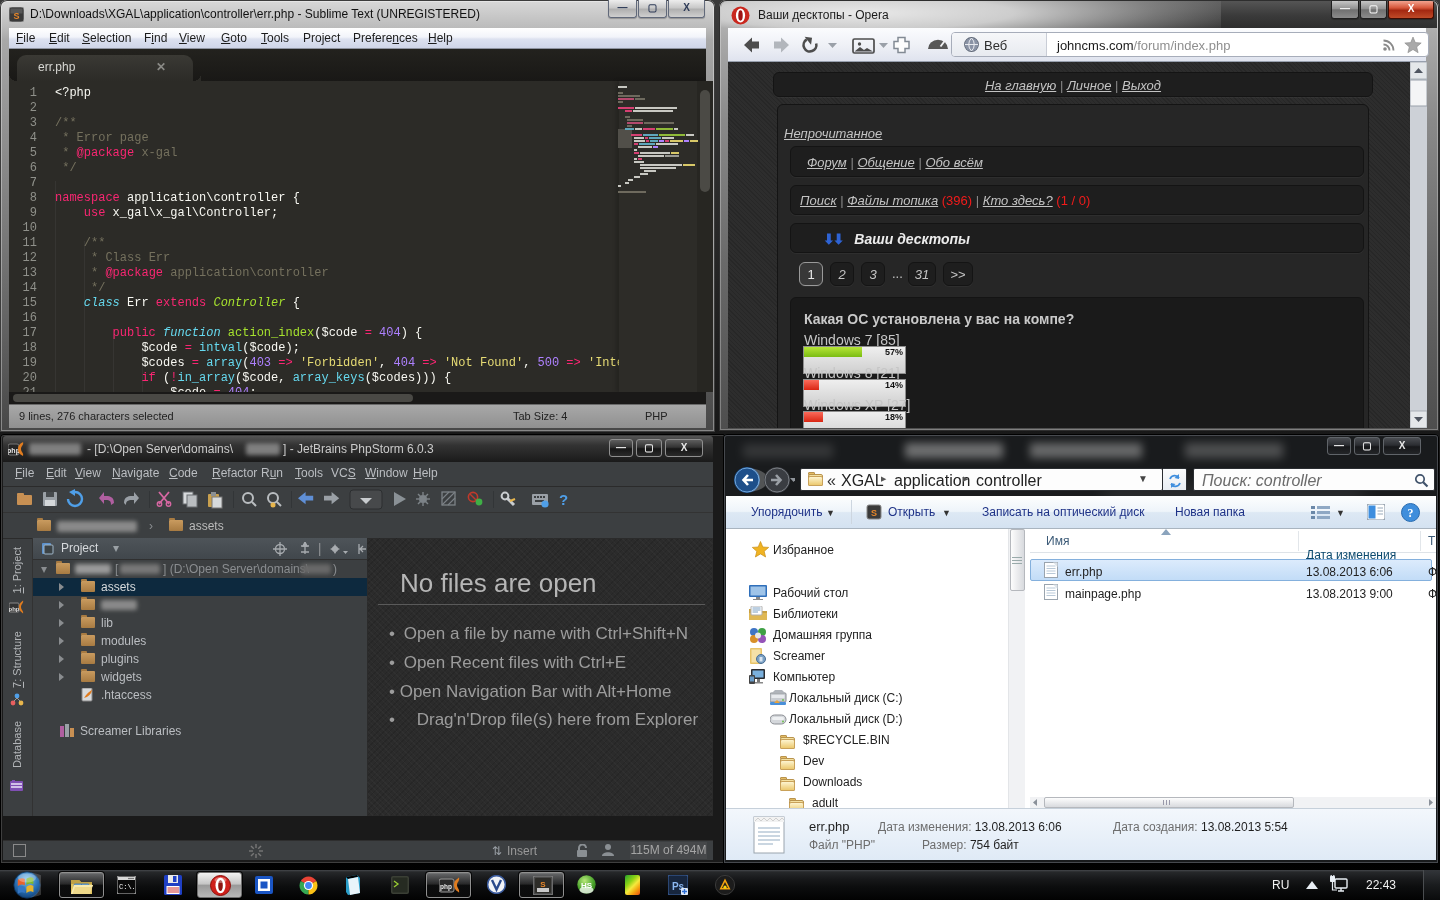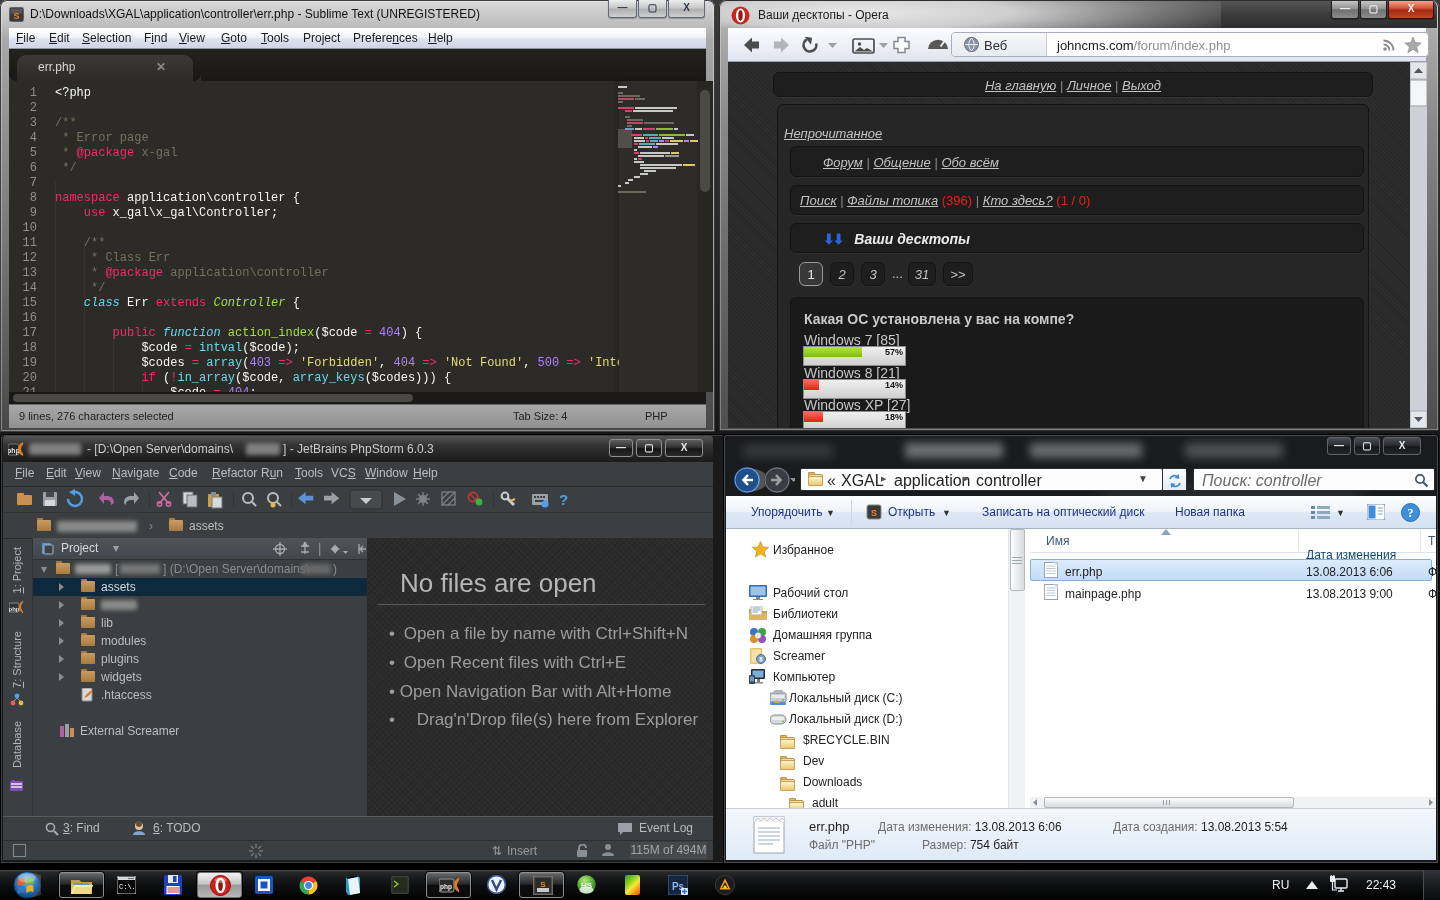--- a/index.html
+++ b/index.html
@@ -50,21 +50,21 @@
   #opera .glow { position:absolute; left:-60px; top:-20px; width:560px; height:70px;
     background:radial-gradient(ellipse at 200px 32px, rgba(238,238,238,.97) 0%, rgba(225,225,225,.88) 30%, rgba(190,190,190,.45) 58%, rgba(130,130,130,0) 80%); }
   #opera .titletxt { left:37px; top:7px; font-size:12px; color:#1a1a1a; }
   #opera .toolbar { left:9px; top:28px; width:698px; height:34px; background:linear-gradient(180deg,#fbfcfe,#eef0f6 55%,#dfe3ee); border-bottom:1px solid #98a0ae; }
   #opera .page { left:9px; top:62px; width:682px; height:366px; background:#2d2d2d; overflow:hidden;
     background-image:repeating-linear-gradient(45deg, rgba(0,0,0,.14) 0 1px, transparent 1px 3px); }
   #opera .pagesb { left:691px; top:62px; width:17px; height:366px; background:#cdd1d7; }
   #opera .obox { position:absolute; background:#1e1e1e; border:1px solid #141414; border-radius:6px; box-shadow:0 1px 0 rgba(255,255,255,.04); }
   #opera .lnk { color:#c3c3c3; font-style:italic; text-decoration:underline; }
   #opera .sep { color:#8a8a8a; }
-  .pollbar { position:absolute; width:103px; height:20px; border:1px solid #8e8e8e; background:linear-gradient(180deg,#efefef,#cfcfcf); font-size:9px; }
+  .pollbar { position:absolute; width:103px; height:28px; border:1px solid #8e8e8e; background:linear-gradient(180deg,#efefef,#cfcfcf); font-size:9px; }
   .pollbar .fill { position:absolute; left:0; top:0; height:10px; }
   .pollbar .pct { position:absolute; right:2px; top:0px; color:#111; font-weight:bold; line-height:10px; }
   .oswin { position:absolute; font-size:14px; color:#c6c6c6; }
 
   
   #pstorm { left:0px; top:434px; width:727px; height:430px; background:#1a1a1a;
     box-shadow:0 0 0 1px #000 inset, 0 0 0 2px #3f3f3f inset; border-radius:4px 4px 0 0; }
   #pstorm .titlebar { left:3px; top:2px; width:710px; height:26px; border-radius:3px 3px 0 0;
     background:linear-gradient(180deg,#555,#333 35%,#202020 85%,#1a1a1a); color:#cbcbcb; font-size:12px; }
   #pstorm .menubar { left:3px; top:28px; width:710px; height:24px; background:#3c3f41; color:#bbbec2; font-size:12px; }
@@ -302,21 +302,21 @@
         </svg>
       </div>
     </div>
     <div class="abs page">
       <div class="obox" style="left:45px;top:10px;width:600px;height:25px;text-align:center;font-size:13px;line-height:25px">
         <span class="lnk">На главную</span> <span class="sep">|</span> <span class="lnk">Личное</span> <span class="sep">|</span> <span class="lnk">Выход</span>
       </div>
       <div class="obox" style="left:49px;top:42px;width:592px;height:340px;background:#262626">
         <span class="abs lnk" style="left:6px;top:21px;font-size:13px">Непрочитанное</span>
         <div class="obox" style="left:12px;top:41px;width:574px;height:31px;font-size:13px;line-height:31px">
-          <span style="margin-left:32px" class="lnk">Форум</span> <span class="sep">|</span> <span class="lnk">Общение</span> <span class="sep">|</span> <span class="lnk">Обо всём</span>
+          <span style="margin-left:16px" class="lnk">Форум</span> <span class="sep">|</span> <span class="lnk">Общение</span> <span class="sep">|</span> <span class="lnk">Обо всём</span>
         </div>
         <div class="obox" style="left:12px;top:80px;width:574px;height:30px;font-size:13px;line-height:30px">
           <span style="margin-left:9px" class="lnk">Поиск</span> <span class="sep">|</span> <span class="lnk">Файлы топика</span> <span style="color:#f21b1b"> (396)</span> <span class="sep">|</span> <span class="lnk">Кто здесь?</span> <span style="color:#f21b1b"> (1 / 0)</span>
         </div>
         <div class="obox" style="left:12px;top:118px;width:574px;height:30px;font-size:14px;line-height:30px">
           <span style="margin-left:32px;color:#2e63d4;font-weight:bold;letter-spacing:-2px">⬇⬇</span> <span style="margin-left:8px;color:#ececec;font-weight:bold;font-style:italic">Ваши десктопы</span>
         </div>
         <div class="abs" style="left:12px;top:155px;width:574px;height:36px;font-size:13px">
           <div class="obox" style="left:9px;top:2px;width:24px;height:24px;border:1px solid #9a9a9a;background:#383838;text-align:center;line-height:24px;color:#e8e8e8">1</div>
           <div class="obox" style="left:40px;top:2px;width:24px;height:24px;text-align:center;line-height:24px;color:#c3c3c3;font-style:italic">2</div>
@@ -590,48 +590,31 @@
               <path d="M3 10 C8 2 10 4 11 1 C11 6 7 9 3 10" fill="#e07c1f"></path>
             </svg>
           <span class="abs" style="left:68px">.htaccess</span>
         </div>
         <div class="row" style="top:162px">
           <svg class="abs" style="left:27px;top:2px" width="14" height="14" viewBox="0 0 14 14">
               <rect x="0" y="2" width="4" height="11" fill="#b05fa0"></rect>
               <rect x="5" y="0" width="4" height="13" fill="#9aa0a6"></rect>
               <rect x="10" y="4" width="4" height="9" fill="#c89053"></rect>
             </svg>
-          <span class="abs" style="left:47px">External Screamer</span>
+          <span class="abs" style="left:47px">Screamer Libraries</span>
         </div>
       </div>
     </div>
     <div class="abs editor">
       <div class="abs" style="left:33px;top:30px;font-size:26px;color:#b6b6b6">No files are open</div>
       <div class="abs" style="left:11px;top:66px;width:327px;height:1px;background:#5a5a5a"></div>
       <div class="abs" style="left:22px;top:86px;font-size:17px;color:#9c9c9c">• <span style="margin-left:4px">Open a file by name with Ctrl+Shift+N</span></div>
       <div class="abs" style="left:22px;top:115px;font-size:17px;color:#9c9c9c">• <span style="margin-left:4px">Open Recent files with Ctrl+E</span></div>
       <div class="abs" style="left:22px;top:144px;font-size:17px;color:#9c9c9c">• <span style="">Open Navigation Bar with Alt+Home</span></div>
       <div class="abs" style="left:22px;top:172px;font-size:17px;color:#9c9c9c">• <span style="margin-left:17px">Drag'n'Drop file(s) here from Explorer</span></div>
-    </div>
-    <div class="abs sbar1">
-      <svg class="abs" style="left:42px;top:5px" width="14" height="14" viewBox="0 0 14 14">
-          <circle cx="5.5" cy="5.5" r="4" fill="none" stroke="#a7abaf" stroke-width="1.6"></circle>
-          <path d="M9 9 L13 13" stroke="#a7abaf" stroke-width="2"></path>
-        </svg>
-      <span class="abs" style="left:60px;top:4px"><u>3</u>: Find</span>
-      <svg class="abs" style="left:128px;top:4px" width="16" height="16" viewBox="0 0 16 16">
-          <circle cx="8" cy="5" r="4" fill="#e8c49a"></circle>
-          <path d="M2 14 C2 9 14 9 14 14 Z" fill="#7ba7d0"></path>
-          <circle cx="8" cy="3" r="3" fill="#6a4e37"></circle>
-        </svg>
-      <span class="abs" style="left:150px;top:4px"><u>6</u>: TODO</span>
-      <svg class="abs" style="left:614px;top:5px" width="16" height="14" viewBox="0 0 16 14">
-          <path d="M1 1 L15 1 L15 10 L6 10 L3 13 L3 10 L1 10 Z" fill="#9aa0a6"></path>
-        </svg>
-      <span class="abs" style="left:636px;top:4px">Event Log</span>
     </div>
     <div class="abs sbar2">
       <div class="abs" style="left:10px;top:3px;width:13px;height:13px;border:1px solid #8a8a8a"></div>
       <svg class="abs" style="left:246px;top:3px" width="14" height="14" viewBox="0 0 14 14">
           <g stroke="#777" stroke-width="1.4">
             <path d="M7 0 L7 4"></path>
             <path d="M7 10 L7 14"></path>
             <path d="M0 7 L4 7"></path>
             <path d="M10 7 L14 7"></path>
             <path d="M2 2 L4.8 4.8"></path>

